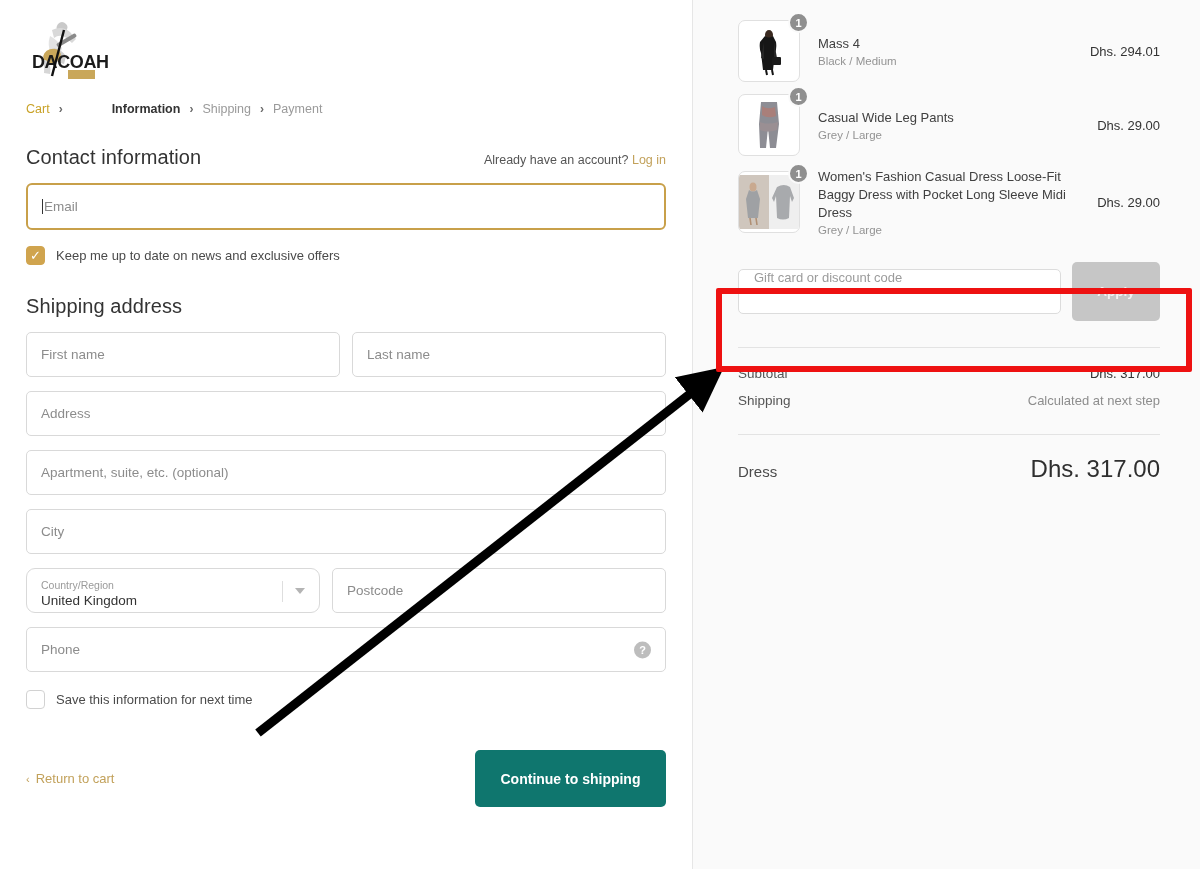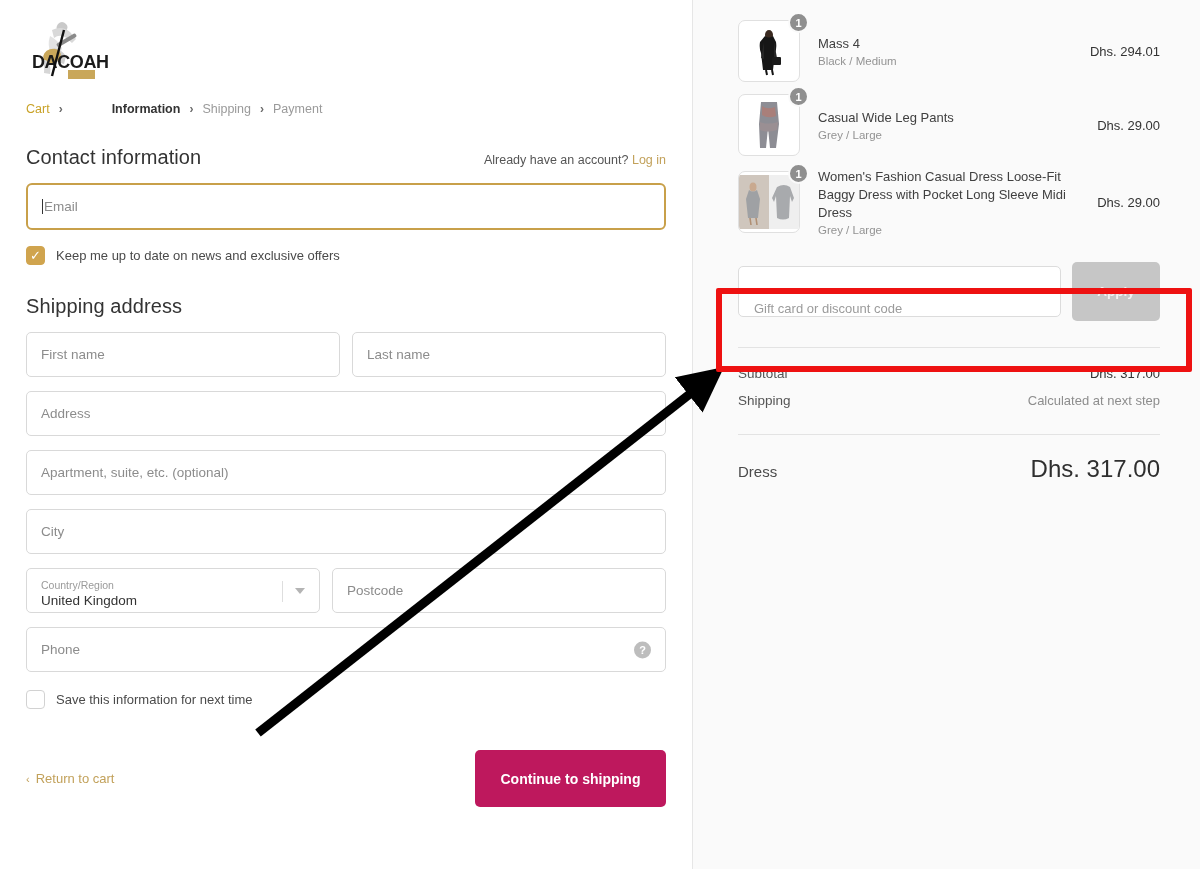--- a/index.html
+++ b/index.html
@@ -90,21 +90,21 @@
     position: absolute; right: 36px; top: 12px;
     width: 1px; height: 21px; background: #dedede;
   }
   .sel-arrow {
     position: absolute; right: 14px; top: 50%; transform: translateY(-50%);
     width: 0; height: 0;
     border-left: 5px solid transparent; border-right: 5px solid transparent;
     border-top: 6px solid #b4b4b4;
   }
   .country-row { display: flex; gap: 12px; margin-top: 14px; }
-  .country-row .select-field { width: 294px; flex: 0 0 294px; }
+  .country-row .select-field { width: 294px; flex: 0 0 294px; border-radius: 9px; }
   .country-row .postcode { flex: 1 1 0; }
 
   .help-icon {
     position: absolute; right: 14px; top: 50%; transform: translateY(-50%);
     width: 17px; height: 17px; border-radius: 50%;
     background: #bdbdbd; color: #ffffff;
     font-size: 11px; font-weight: bold;
     display: flex; align-items: center; justify-content: center;
   }
 
@@ -113,21 +113,21 @@
   .footer-row {
     display: flex; align-items: center; justify-content: space-between;
     margin-top: 41px;
   }
   .return-link {
     font-size: 13px; color: #c2a15a;
     display: flex; align-items: center; gap: 6px;
   }
   .chev-left { font-size: 11px; }
   .cta-btn {
-    background: #be185d; color: #ffffff;
+    background: #0f766e; color: #ffffff;
     border: none; border-radius: 5px;
     width: 191px; height: 57px;
     font-size: 14px; font-weight: bold;
     font-family: "Liberation Sans", sans-serif;
     cursor: pointer;
   }
 
   
   .right-col {
     width: 508px; height: 869px;
@@ -154,24 +154,24 @@
     border: 2px solid #fafafa;
   }
   .item-info { flex: 1 1 auto; padding-left: 18px; }
   .item-title { font-size: 13px; color: #404040; line-height: 18px; }
   .item-variant { font-size: 11.5px; color: #939393; margin-top: 2px; }
   .item-price { font-size: 13px; color: #333333; white-space: nowrap; }
 
   .discount-zone { margin-top: 26px; position: relative; }
   .discount-row { display: flex; gap: 11px; align-items: center; }
   .discount-input {
-    flex: 1 1 auto; height: 51px;
+    flex: 1 1 auto; height: 45px;
     border: 1px solid #dcdcdc; border-radius: 5px;
     background: #ffffff;
-    display: flex; align-items: flex-end; padding: 0 15px;
+    display: flex; align-items: flex-start; padding: 0 15px;
     font-size: 13px; color: #9b9b9b;
   }
   .apply-btn {
     width: 88px; height: 59px;
     background: #c6c6c6; color: #f2f2f2;
     border: none; border-radius: 5px;
     font-size: 13.5px; font-weight: bold;
     font-family: "Liberation Sans", sans-serif;
   }
 

